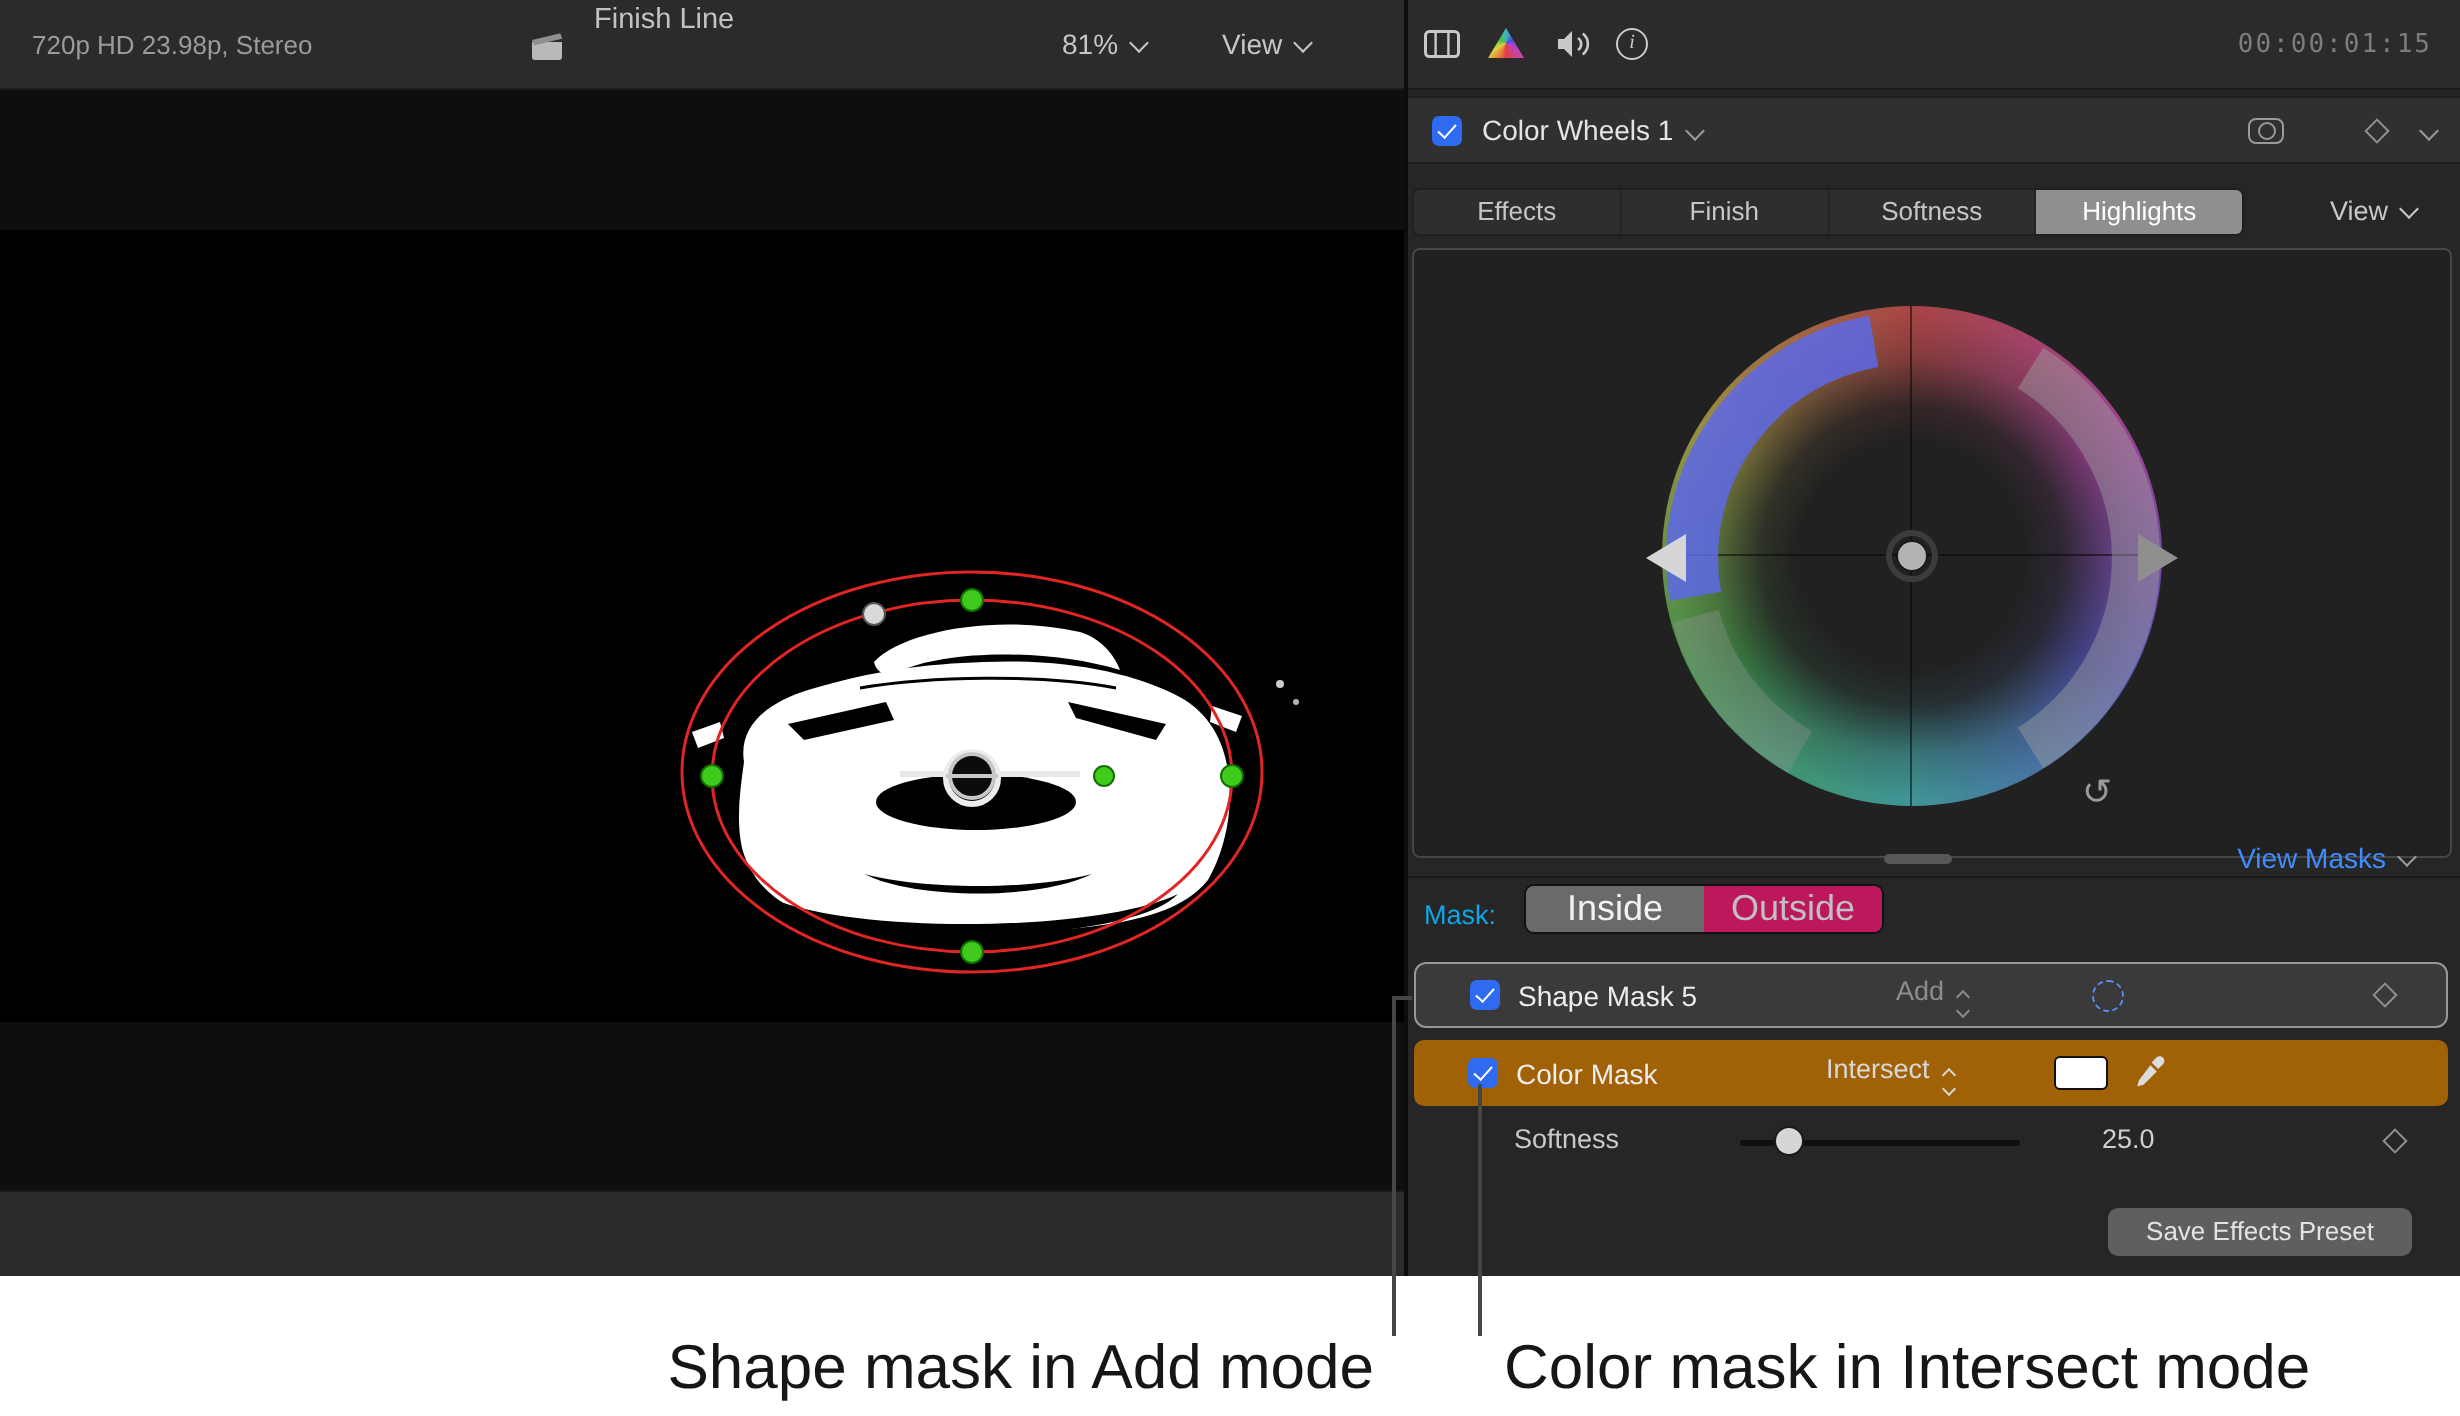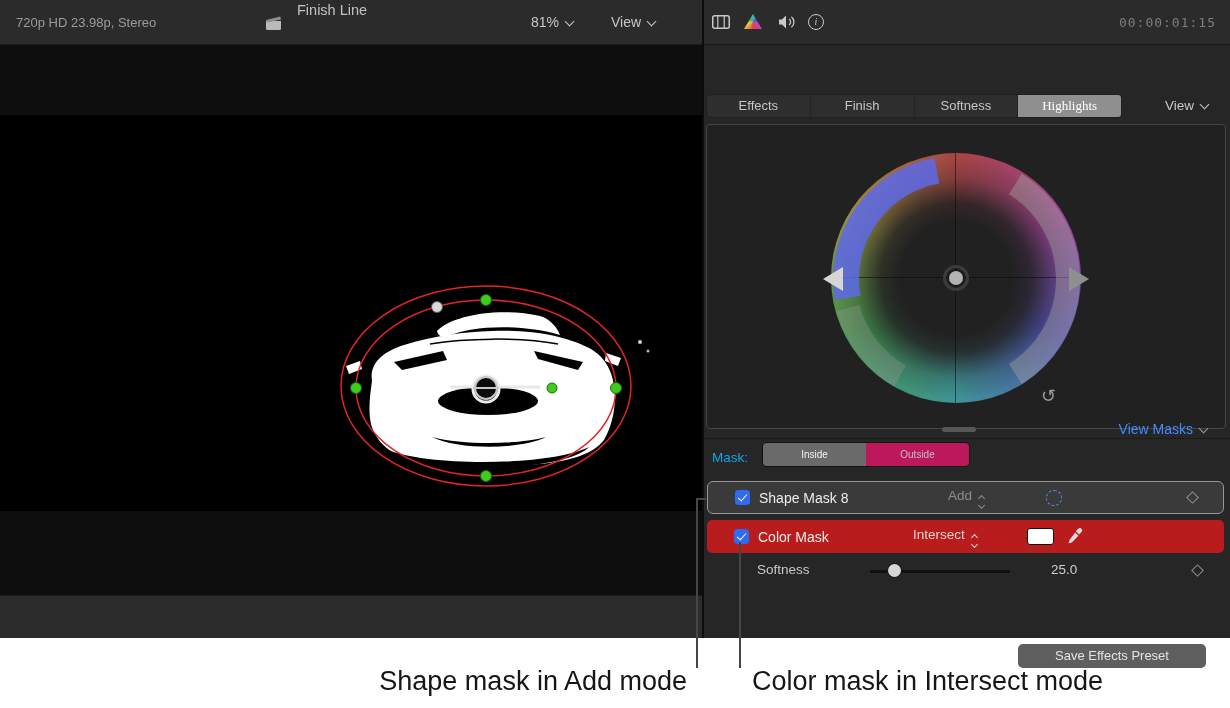--- a/index.html
+++ b/index.html
@@ -27,56 +27,56 @@
   
   .cb { width:15px; height:15px; border-radius:3.5px; background:#2e6bf0; position:relative; flex:0 0 auto; }
   .cb::after { content:""; position:absolute; left:5px; top:2px; width:4px; height:8px; border-right:1.8px solid #fff; border-bottom:1.8px solid #fff; transform:rotate(42deg); }
 
   .diamond { width:9px; height:9px; border:1.5px solid #909090; transform:rotate(45deg); display:inline-block; }
 
   
   .fx-row { position:absolute; left:0; top:48px; width:526px; height:34px; background:#303030; border-top:1px solid #1d1d1d; border-bottom:1px solid #1d1d1d; display:flex; align-items:center; padding:0 12px; }
   .tabs { position:absolute; left:2px; top:94px; width:416px; height:24px; display:flex; border:1px solid #1f1f1f; border-radius:4px; overflow:hidden; background:#2e2e2e; }
   .tab { flex:1; text-align:center; line-height:22px; font-size:13px; color:#c6c6c6; border-right:1px solid #232323; }
-  .tab:last-child { border-right:none;font-family:Liberation Serif, serif; }
+  .tab:last-child { border-right:none; }
   .tab.active { background:#8f8f8f; color:#ffffff; }
 
   .wheel-box { position:absolute; left:2px; top:124px; width:520px; height:305px; background:#212121; border:1px solid #464646; border-radius:4px; }
   .wheel { position:absolute; left:124px; top:28px; width:250px; height:250px; border-radius:50%;
     background:
       radial-gradient(circle closest-side, #212121 0 45%, rgba(33,33,33,.85) 60%, rgba(33,33,33,.25) 80%, rgba(33,33,33,0) 97%),
       conic-gradient(from 0deg, #a84444 0deg, #99428f 60deg, #4f4fae 120deg, #3f9596 180deg, #3f9149 240deg, #958f41 300deg, #a84444 360deg); }
   .cross-v { position:absolute; left:248px; top:28px; width:1px; height:250px; background:rgba(8,8,8,.55); }
   .cross-h { position:absolute; left:124px; top:152px; width:250px; height:1px; background:rgba(8,8,8,.55); }
   .center-ring { position:absolute; left:236px; top:140px; width:26px; height:26px; border:3px solid #3c3c3c; border-radius:50%; }
   .center-dot { position:absolute; left:242px; top:146px; width:14px; height:14px; border-radius:50%; background:#b3b3b3; box-shadow:0 0 0 1px #1a1a1a; }
   .reset-glyph { position:absolute; left:334px; top:260px; font-size:18px; color:#9a9a9a; }
 
   .scroll-nub { position:absolute; left:238px; top:427px; width:34px; height:5px; background:#575757; border-radius:3px; }
   .panel-sep { position:absolute; left:0; top:438px; width:526px; height:1px; background:#1b1b1b; }
 
-  .seg { position:absolute; left:58px; top:442px; width:208px; height:25px; display:flex; border:1px solid #121212; border-radius:5px; overflow:hidden; font-size:10px; }
+  .seg { position:absolute; left:58px; top:442px; width:180px; height:25px; display:flex; border:1px solid #121212; border-radius:5px; overflow:hidden; font-size:18px; }
   .seg .s { flex:1; text-align:center; line-height:23px; color:#c0c0c0; background:#be185d; }
   .seg .s.active { background:#6a6a6a; color:#f2f2f2; }
 
   .mask-card { position:absolute; left:3px; width:517px; height:33px; display:flex; align-items:center; padding-left:27px; }
   .shape-row { top:481px; background:#3a3a3a; border:1px solid #979797; border-radius:6px; }
-  .color-row { top:520px; background:#b91c1c; border-radius:5px;align-items:center; }
+  .color-row { top:520px; background:#a16207; border-radius:5px;align-items:center; }
   .row-label { margin-left:9px; font-size:14px; color:#ececec; }
 
   .dash-circle { width:16px; height:16px; border:1.6px dashed #5a8df5; border-radius:50%; display:inline-block; }
   .swatch { width:27px; height:17px; background:#ffffff; border:1px solid #101010; border-radius:3px; display:inline-block; }
 
   .slider-track { position:absolute; left:166px; top:570px; width:140px; height:3px; background:#101010; border-radius:2px; }
   .slider-thumb { position:absolute; left:184px; top:564px; width:13px; height:13px; border-radius:50%; background:#d6d6d6; box-shadow:0 0 0 1px #1a1a1a; }
 
-  .save-btn { position:absolute; right:24px; top:604px; width:188px; height:24px; background:#5f5f5f; border-radius:5px; color:#e3e3e3; font-size:13px; text-align:center; line-height:24px;margin-top:40px; }
-
-  
-  .caption { position:absolute; top:666px; font-size:27px; color:#161616; }
+  .save-btn { position:absolute; right:24px; top:604px; width:152px; height:24px; background:#5f5f5f; border-radius:5px; color:#e3e3e3; font-size:13px; text-align:center; line-height:24px; }
+
+  
+  .caption { position:absolute; top:666px; font-size:31px; color:#161616; }
   .conn { position:absolute; width:2px; background:#464646; z-index:10; }
   .tick { position:absolute; height:2px; background:#464646; z-index:10; }
 
   .mono { font-family:"DejaVu Sans Mono",monospace; }
   .color-tri { width:18px; height:15px; clip-path:polygon(50% 0,100% 100%,0 100%);
     background:conic-gradient(from 180deg, #e04040, #e0d040, #44c04c, #3fb8b8, #4452d8, #c044c0, #e04040); }
   .info-circ { width:16px; height:16px; border:1.5px solid #c9c9c9; border-radius:50%; color:#c9c9c9; font-size:10px; font-style:italic; text-align:center; line-height:13px; font-family:"Liberation Serif",serif; }
   .fx-mask-icon { width:18px; height:13px; border:1.5px solid #9a9a9a; border-radius:4px; position:relative; }
   .fx-mask-icon::after { content:""; position:absolute; left:4px; top:1px; width:7px; height:7px; border:1.2px solid #9a9a9a; border-radius:50%; }
 </style>
@@ -166,20 +166,29 @@
         <svg width="18" height="14">
             <path d="M1,4.5 h3 l4,-4 v13 l-4,-4 h-3 z" fill="#c9c9c9"></path>
             <path d="M11,4 a3.6,3.6 0 0 1 0,6" stroke="#c9c9c9" stroke-width="1.3" fill="none"></path>
             <path d="M13.4,1.8 a6.6,6.6 0 0 1 0,10.4" stroke="#c9c9c9" stroke-width="1.3" fill="none"></path>
           </svg>
       </span>
       <span class="abs info-circ" style="left:104px;top:14px">i</span>
       <span class="abs txt mono" style="right:14px;top:15px;font-size:13px;letter-spacing:1px;color:#7d7d7d">00:00:01:15</span>
     </div>
 
+    <div class="fx-row">
+      <span class="cb"></span>
+      <span class="txt" style="margin-left:10px;font-size:14px;color:#e4e4e4">Color Wheels 1</span>
+      <i class="chev" style="color:#9a9a9a"></i>
+      <span style="flex:1"></span>
+      <span class="fx-mask-icon"></span>
+      <span class="diamond" style="margin-left:42px"></span>
+      <i class="chev" style="color:#9a9a9a;margin-left:18px"></i>
+    </div>
 
     <div class="tabs">
       <div class="tab">Effects</div>
       <div class="tab">Finish</div>
       <div class="tab">Softness</div>
       <div class="tab active">Highlights</div>
     </div>
     <span class="abs txt" style="right:22px;top:98px;font-size:13.5px;color:#c8c8c8">
       <span>View</span><i class="chev"></i>
     </span>
@@ -207,21 +216,21 @@
     <div class="seg">
       <span class="s active">Inside</span>
       <span class="s">Outside</span>
     </div>
     <span class="abs txt" style="right:23px;top:421px;font-size:14px;color:#3f8cff">
       <span>View Masks</span><i class="chev" style="color:#9a9a9a"></i>
     </span>
 
     <div class="mask-card shape-row">
       <span class="cb"></span>
-      <span class="row-label txt">Shape Mask 8</span>
+      <span class="row-label txt">Shape Mask 5</span>
       <span class="abs txt" style="left:240px;font-size:13.5px;color:#8d8d8d">
         <span>Add</span><span class="stepper">
             <i class="up"></i>
             <i class="dn"></i>
           </span>
       </span>
       <span class="dash-circle abs" style="left:338px"></span>
       <span class="diamond abs" style="right:26px"></span>
     </div>
 

